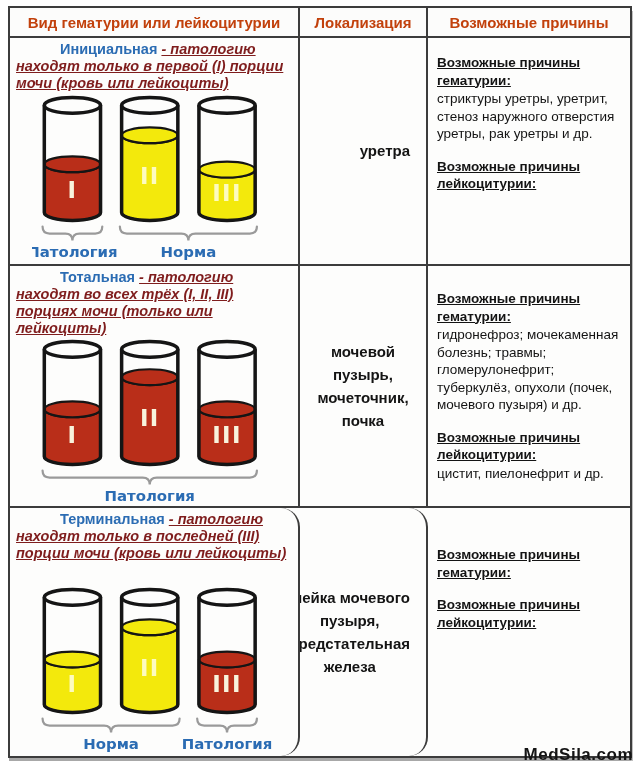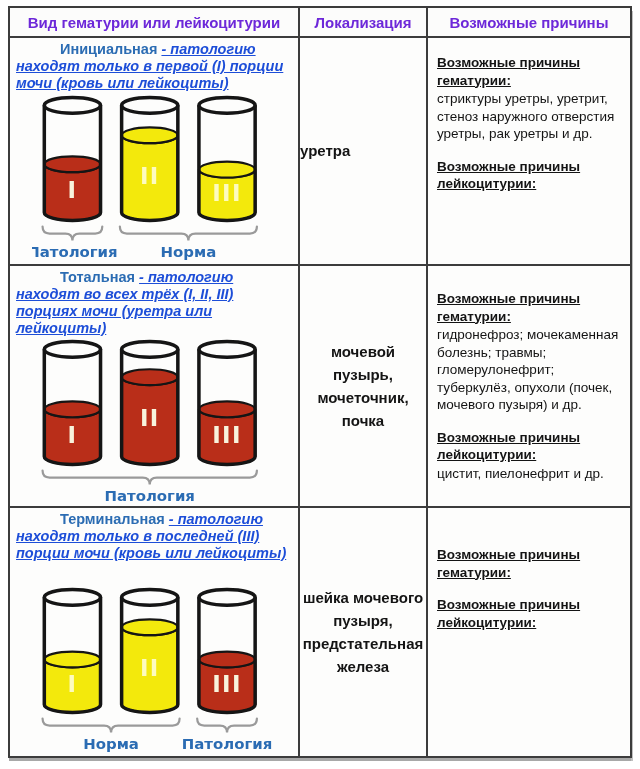--- a/index.html
+++ b/index.html
@@ -21,40 +21,40 @@
     grid-template-rows:30px 228px 242px 248px;
     background:#fdfdfc;
   }
   .row { display:contents; }
   .th, .td {
     border-right:2px solid #3c3c3c;
     border-bottom:2px solid #3c3c3c;
     overflow:hidden;
   }
   .th:nth-child(3), .td.c3 { border-right:none; }
-  .row:last-of-type .td { border-bottom:none; }
+  .row:last-of-type .td { border-bottom:none;border-radius:19px; }
   .th {
     display:flex; align-items:center; justify-content:center;
-    color:#6d28d9; font-weight:bold; font-size:15px;
+    color:#c2410c; font-weight:bold; font-size:15px;
     background:#fcfcfb;
   }
   
   .td.c1 { display:flex; flex-direction:column; padding:3px 5px 2px 6px; }
   .type-title { font-size:14.5px; line-height:17px; }
   .type-name { color:#2b6cb3; font-weight:bold;margin-left:44px; }
   .type-desc {
-    color:#1d4ed8; font-weight:600; font-style:italic;
+    color:#7f1d1d; font-weight:600; font-style:italic;
     text-decoration:underline;
   }
   .glass-area { margin-top:auto; align-self:center; line-height:0; }
   
   .td.c2 {
-    display:flex; align-items:center; justify-content:flex-start;
+    display:flex; align-items:center; justify-content:flex-end;
     text-align:center; font-weight:bold; font-size:15px;
-    color:#141414; line-height:1.55; padding:0;
+    color:#141414; line-height:1.55; padding:16px;
   }
   
   .td.c3 { padding:16px 0 8px 9px; font-size:13.5px; color:#141414; line-height:1.3; }
   .td.c3.r2 { padding-top:24px; }
   .td.c3.r3 { padding-top:38px; }
   .cause-group { margin-bottom:15px; }
   .cause-heading {
     font-weight:bold; text-decoration:underline; margin-bottom:1px;
   }
   .watermark {
@@ -110,21 +110,21 @@
           <div class="cause-text">стриктуры уретры, уретрит, стеноз наружного отверстия уретры, рак уретры и др.</div>
         </div>
         <div class="cause-group">
           <div class="cause-heading">Возможные причины лейкоцитурии:</div>
         </div>
       </div>
     </div>
 
     <div class="row">
       <div class="td c1">
-        <p class="type-title"><span class="type-name">Тотальная</span> <span class="type-desc">- патологию находят во всех трёх (I, II, III) порциях мочи (уретра или лейкоциты)</span></p>
+        <p class="type-title"><span class="type-name">Тотальная</span> <span class="type-desc">- патологию находят во всех трёх (I, II, III) порциях мочи (только или лейкоциты)</span></p>
         <div class="glass-area"><svg width="246" viewBox="0 0 280 192" xmlns="http://www.w3.org/2000/svg" role="img" aria-label="urine portions"> 
               <path d="M14,82.32 L14,136 A32,9 0 0 0 78,136 L78,82.32 A32,9 0 0 1 14,82.32 Z" fill="#b92e19" stroke="#151515" stroke-width="2.5"></path>
               <ellipse cx="46" cy="82.32" rx="32" ry="9" fill="#b92e19" stroke="#151515" stroke-width="2.5"></ellipse>
               <text x="46" y="120.16" text-anchor="middle" font-family="DejaVu Sans, sans-serif" font-weight="bold" font-size="26" letter-spacing="1.5" fill="#f8f3dc">I</text>
               <path d="M14,14 L14,136 A32,9 0 0 0 78,136 L78,14" fill="none" stroke="#151515" stroke-width="4"></path>
               <ellipse cx="46" cy="14" rx="32" ry="9" fill="none" stroke="#151515" stroke-width="4"></ellipse>
               <path d="M102,45.72 L102,136 A32,9 0 0 0 166,136 L166,45.72 A32,9 0 0 1 102,45.72 Z" fill="#b92e19" stroke="#151515" stroke-width="2.5"></path>
               <ellipse cx="134" cy="45.72" rx="32" ry="9" fill="#b92e19" stroke="#151515" stroke-width="2.5"></ellipse>
               <text x="134" y="101.86" text-anchor="middle" font-family="DejaVu Sans, sans-serif" font-weight="bold" font-size="26" letter-spacing="1.5" fill="#f8f3dc">II</text>
               <path d="M102,14 L102,136 A32,9 0 0 0 166,136 L166,14" fill="none" stroke="#151515" stroke-width="4"></path>
@@ -186,13 +186,14 @@
           <div class="cause-heading">Возможные причины гематурии:</div>
         </div>
         <div class="cause-group">
           <div class="cause-heading">Возможные причины лейкоцитурии:</div>
         </div>
       </div>
     </div>
 
   </div>
 
+  <div class="watermark">MedSila.com</div>
 </div>
 
 </body></html>

